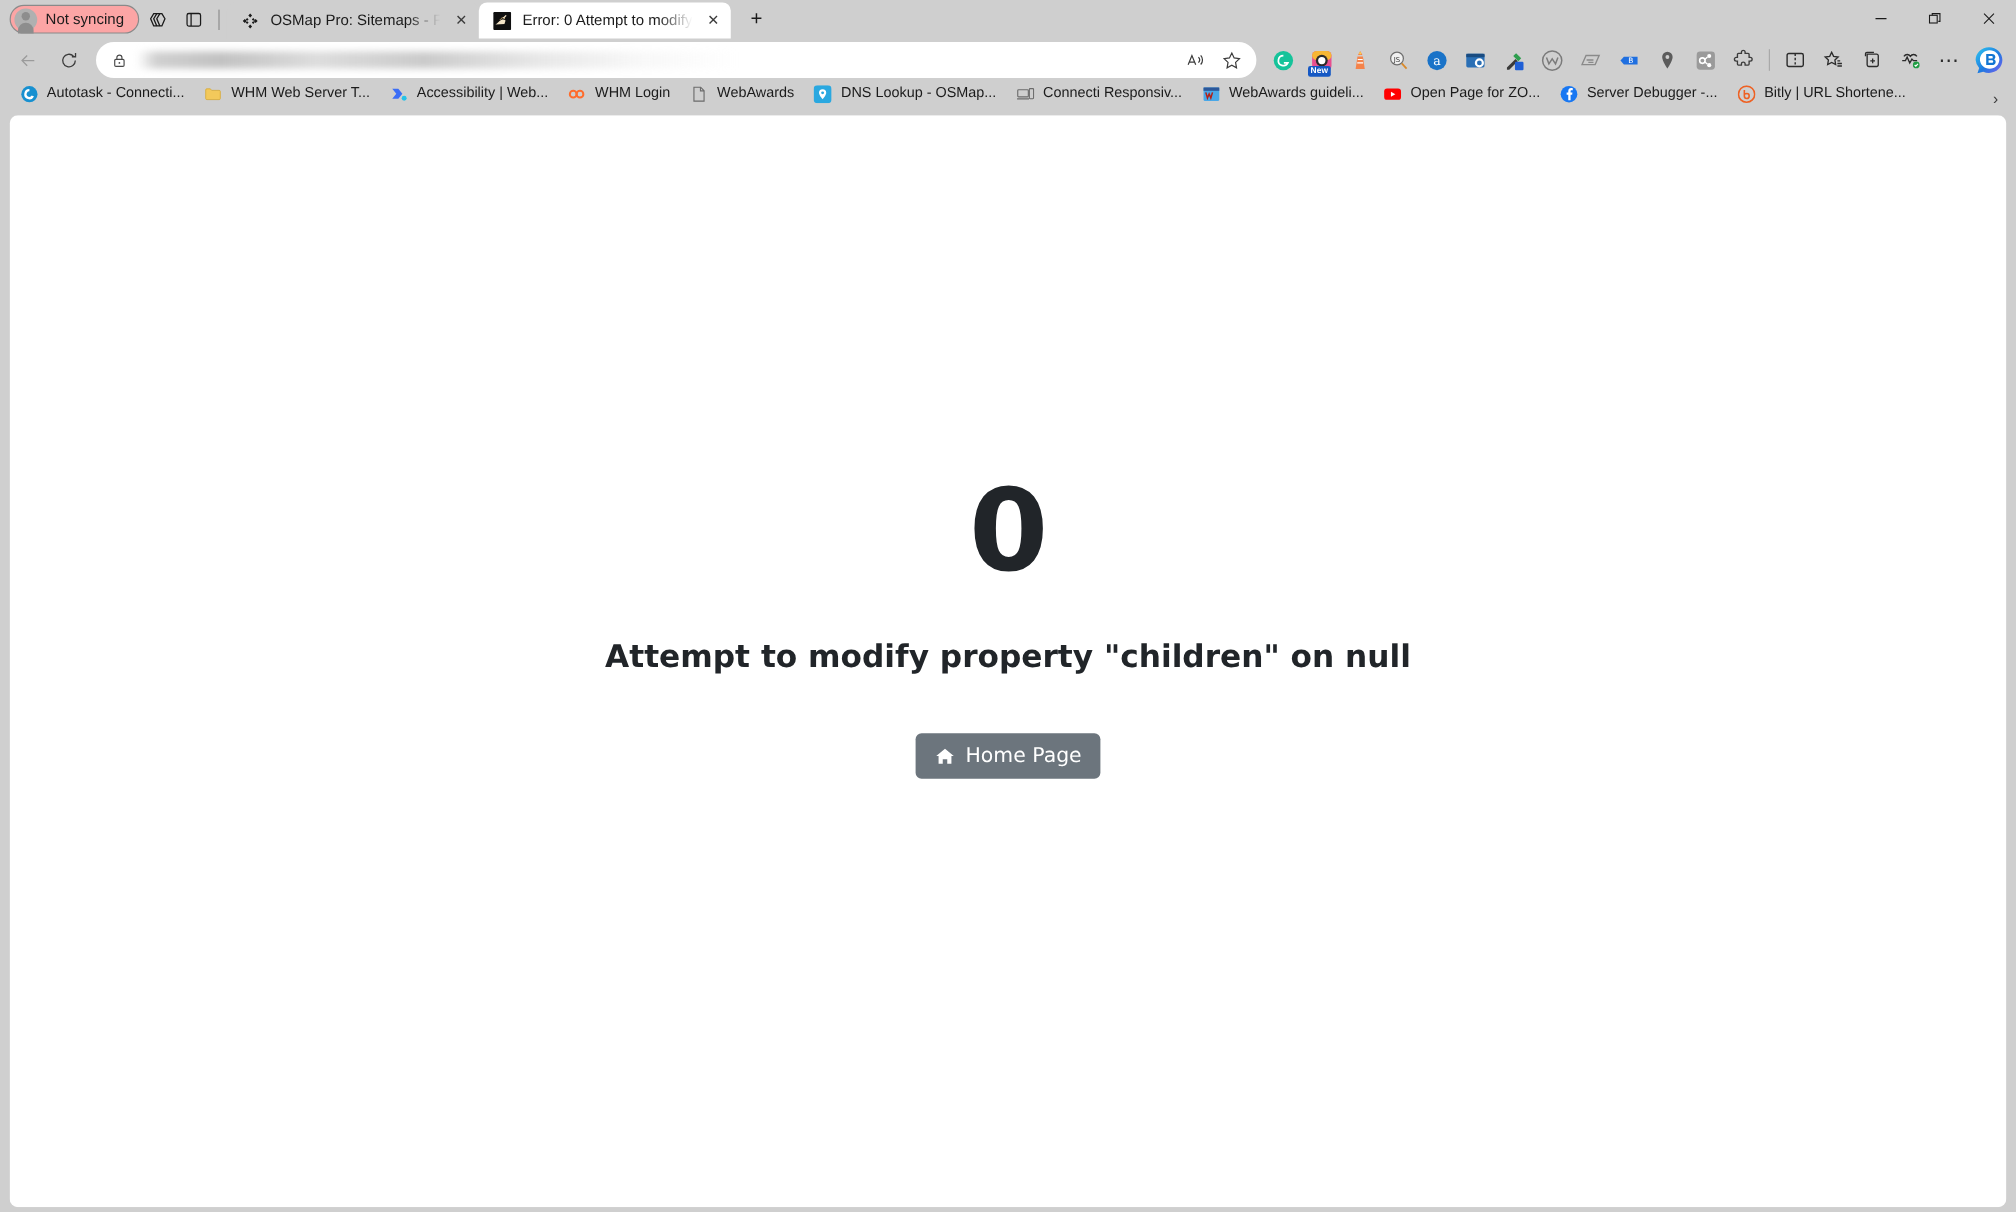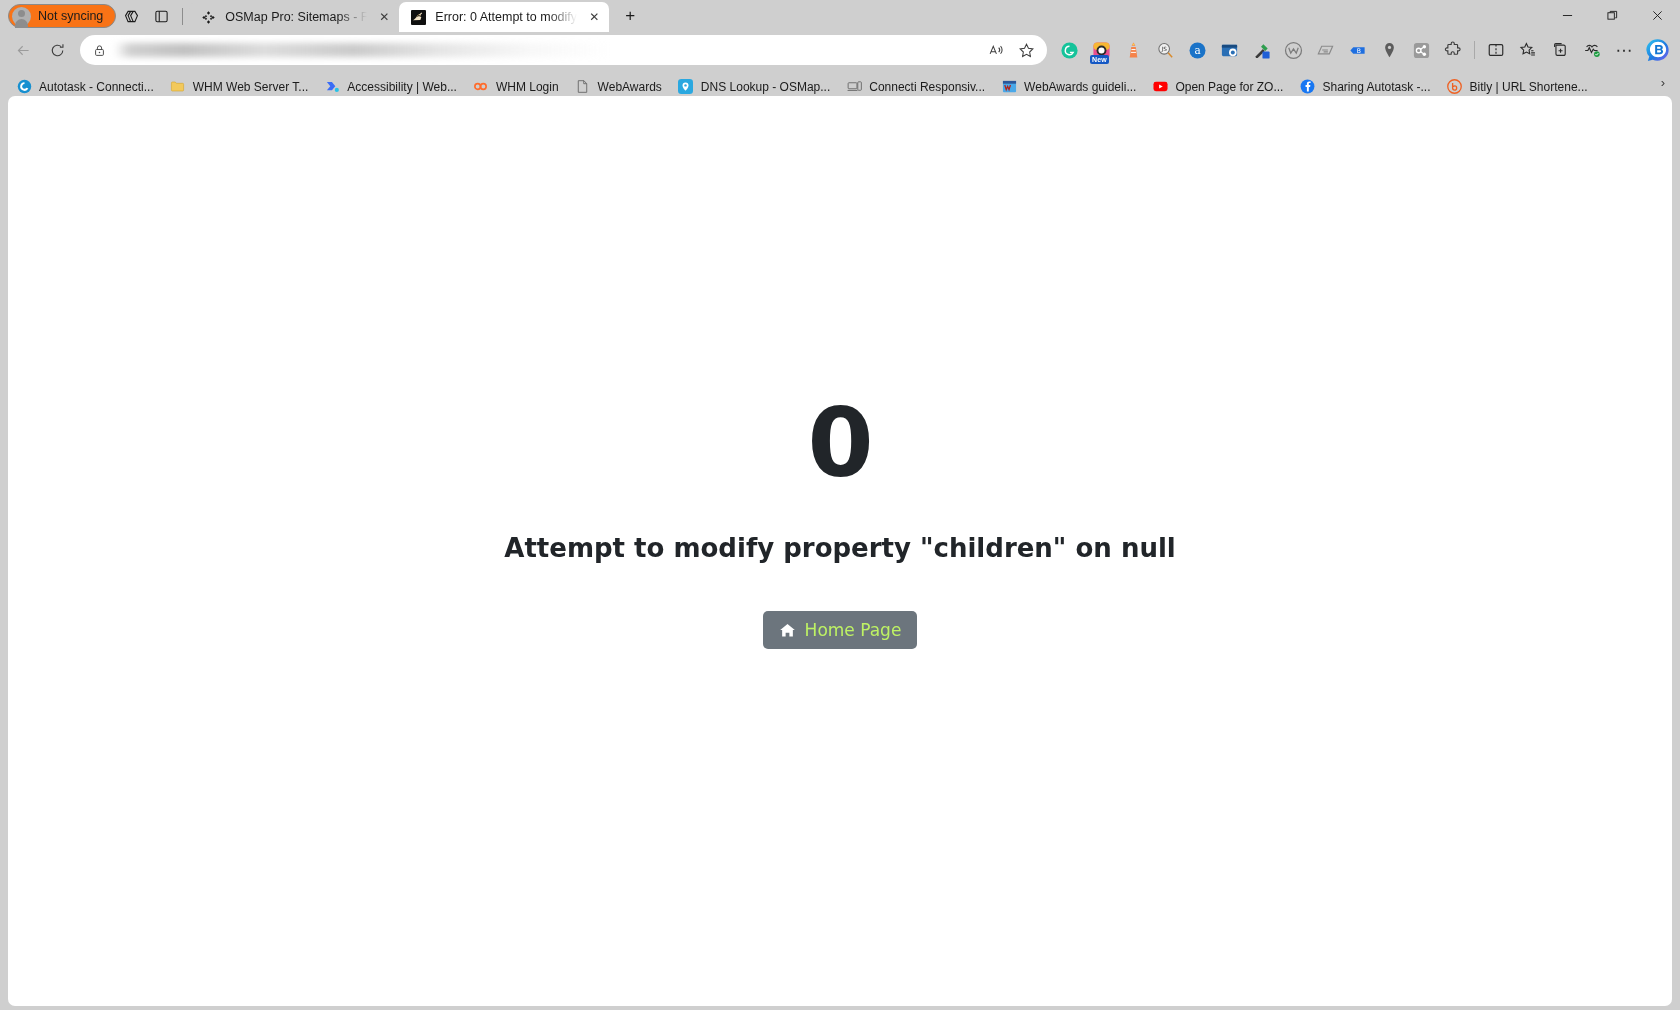--- a/index.html
+++ b/index.html
@@ -21,21 +21,21 @@
     position: relative;
     user-select: none;
   }
   .profile-pill {
     display: flex; align-items: center; gap: 7px;
     height: 24px;
     margin: 0 0 4px 8px;
     padding: 0 12px 0 3px;
     border: 1px solid #8a8a8a;
     border-radius: 14px;
-    background: #f97316;
+    background: #fca5a5;
     font-size: 12.5px;
     color: #1b1b1b;
     white-space: nowrap;
   }
   .profile-avatar {
     width: 19px; height: 19px; border-radius: 50%;
     background: #b0b0b0;
     position: relative; flex: none;
   }
   .profile-avatar::before {
@@ -188,21 +188,21 @@
     display: flex; align-items: center;
     padding: 0 4px 0 8px;
     gap: 0;
     font-size: 12px;
     color: #1b1b1b;
     position: relative;
     white-space: nowrap;
     overflow: hidden;
   }
   .bm {
-    display: flex; align-items: flex-end; gap: 7px;
+    display: flex; align-items: flex-start; gap: 7px;
     height: 24px;
     padding: 0 8px;
     border-radius: 4px;
     flex: none;
   }
   .bm-ico {
     width: 16px; height: 16px; flex: none;
     display: flex; align-items: center; justify-content: center;
   }
   .bm-overflow {
@@ -240,21 +240,21 @@
   .err-msg {
     font-family: "DejaVu Sans", sans-serif;
     font-size: 26px;
     font-weight: bold;
     color: #212529;
     margin-top: 42px;
   }
   .home-btn {
     margin-top: 48px;
     background: #6c757d;
-    color: #bef264;
+    color: #ffffff;
     border: none;
     border-radius: 5px;
     padding: 9px 16px;
     font-size: 17px;
     font-family: "DejaVu Sans", sans-serif;
     display: inline-flex; align-items: center; gap: 9px;
     cursor: pointer;
   }
 </style>
 </head>
@@ -622,21 +622,21 @@
     <span>Open Page for ZO...</span>
   </div>
 
   <div class="bm">
     <span class="bm-ico">
       <svg width="15" height="15" viewBox="0 0 16 16">
           <circle cx="8" cy="8" r="7.4" fill="#1877f2"></circle>
         <path d="M9.4 8.4h1.4l.25-1.9H9.4V5.3c0-.55.17-.92.95-.92h1V2.68c-.2-.03-.8-.09-1.5-.09-1.5 0-2.5.9-2.5 2.56v1.35H5.9v1.9h1.45v4.9h2.05z" fill="#fff"></path>
         </svg>
     </span>
-    <span>Sharing Autotask -...</span>
+    <span>Server Debugger -...</span>
   </div>
 
   <div class="bm">
     <span class="bm-ico">
       <svg width="15" height="15" viewBox="0 0 16 16">
           <circle cx="8" cy="8" r="7.2" fill="none" stroke="#ee6123" stroke-width="1.4"></circle>
         <path d="M6 4.2v5.4c0 1.3.9 2.2 2.1 2.2 1.3 0 2.2-1 2.2-2.3 0-1.3-.9-2.2-2-2.2-.7 0-1.3.3-1.6.9" fill="none" stroke="#ee6123" stroke-width="1.4"></path>
         </svg>
     </span>
     <span>Bitly | URL Shortene...</span>

